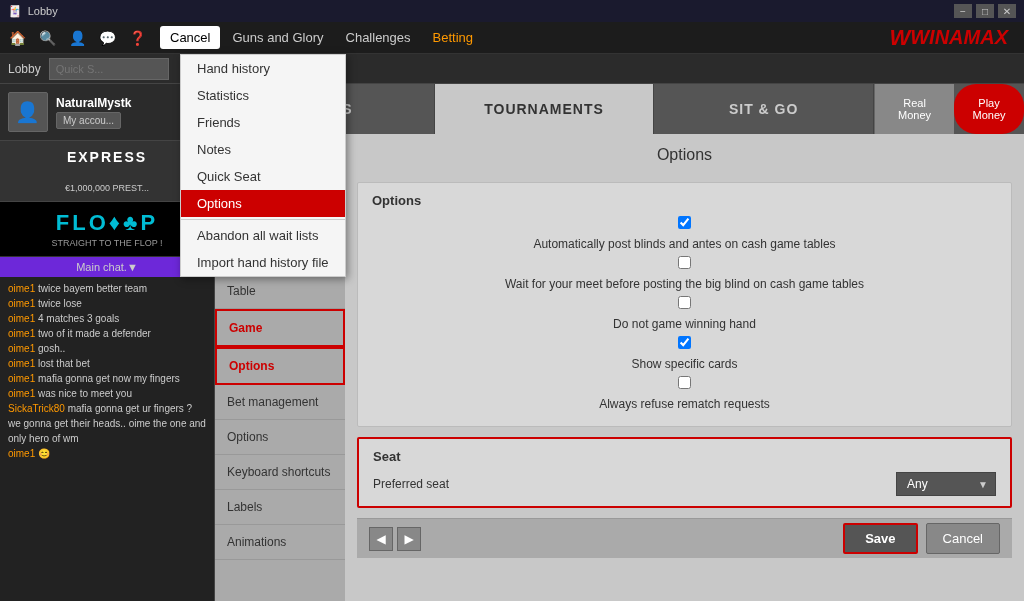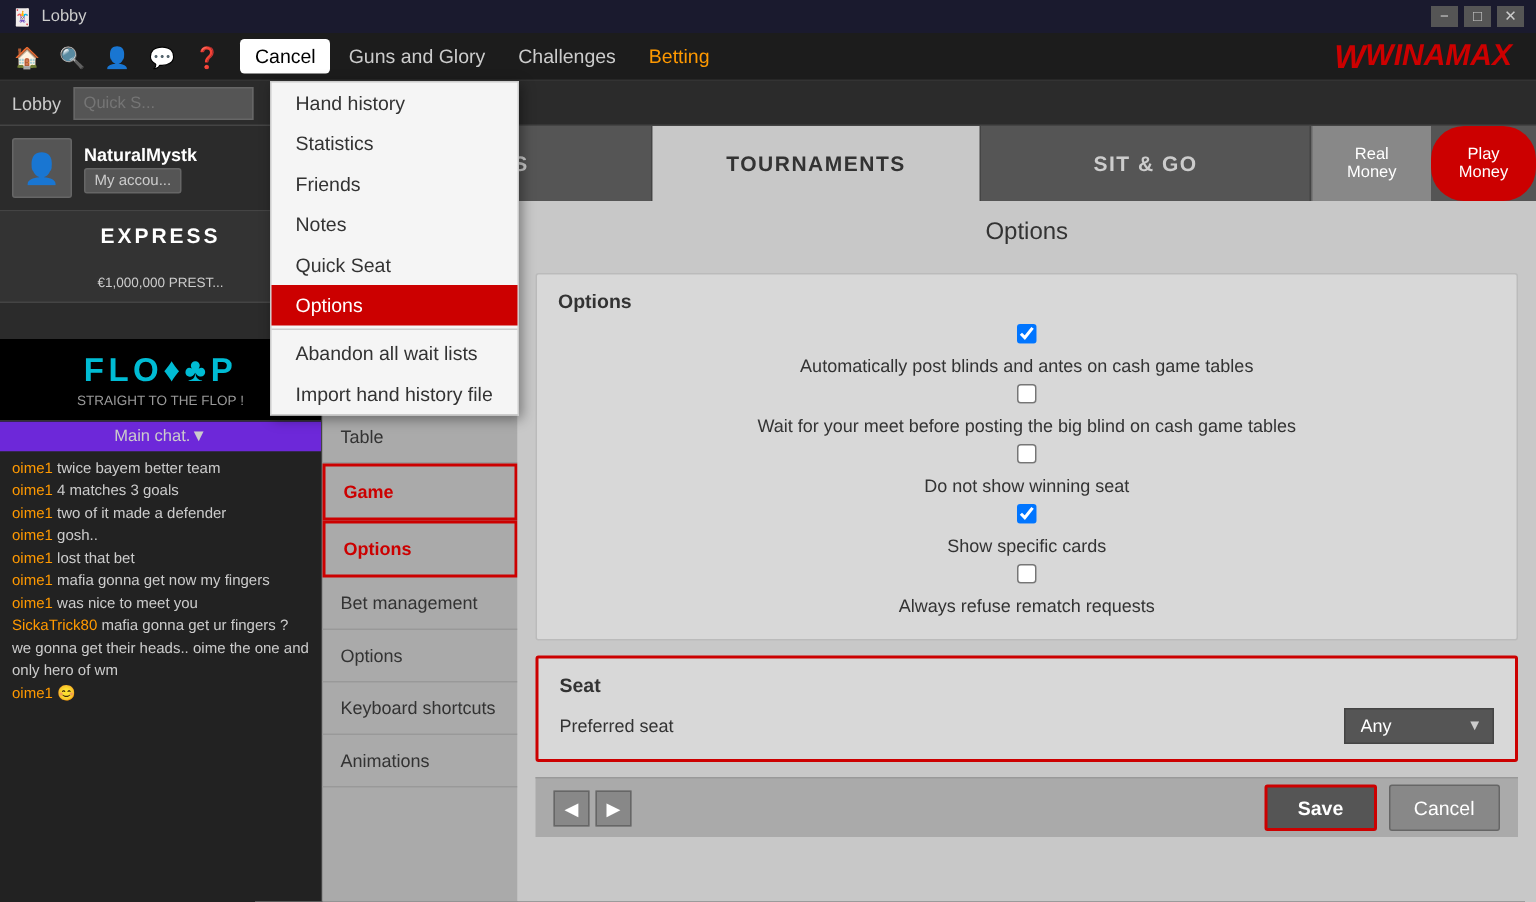--- a/index.html
+++ b/index.html
@@ -43,21 +43,21 @@
     
     .left-sidebar { width: 215px; background: #2b2b2b; display: flex; flex-direction: column; border-right: 1px solid #444; }
     .user-panel { padding: 8px; display: flex; align-items: center; gap: 8px; border-bottom: 1px solid #444; }
     .avatar { width: 40px; height: 40px; background: #555; border: 1px solid #666; border-radius: 2px; display: flex; align-items: center; justify-content: center; color: #888; font-size: 20px; }
     .user-info { flex: 1; }
     .username { color: #fff; font-size: 12px; font-weight: bold; }
     .my-account-btn { background: #555; border: 1px solid #666; color: #ccc; font-size: 10px; padding: 2px 6px; cursor: pointer; border-radius: 2px; margin-top: 2px; }
     .express-banner { background: #333; border-bottom: 1px solid #444; padding: 8px; text-align: center; color: #ddd; font-size: 11px; }
     .express-title { color: #fff; font-size: 14px; font-weight: bold; letter-spacing: 2px; }
     .express-sub { color: #ccc; font-size: 9px; margin-top: 18px; }
-    .flop-banner { background: #000; padding: 8px; text-align: center; border-bottom: 1px solid #333; margin-top: 24px; }
+    .flop-banner { background: #000; padding: 8px; text-align: center; border-bottom: 1px solid #333; }
     .flop-title { color: #00bcd4; font-size: 22px; font-weight: bold; letter-spacing: 3px; }
     .flop-subtitle { color: #999; font-size: 9px; margin-top: 2px; }
     .chat-panel { flex: 1; display: flex; flex-direction: column; overflow: hidden; }
     .chat-header { background: #6d28d9; padding: 4px 8px; color: #ccc; font-size: 11px; display: flex; justify-content: center; align-items: center; }
     .chat-messages { flex: 1; overflow-y: auto; padding: 4px 8px; background: #222; }
     .chat-msg { font-size: 10px; line-height: 1.5; color: #ccc; }
     .chat-msg .user-oime { color: #f90; }
     .chat-msg .user-sticka { color: #f90; }
 
     
@@ -169,20 +169,21 @@
       <div class="flop-title">FLO♦♣P</div>
       <div class="flop-subtitle">STRAIGHT TO THE FLOP !</div>
     </div>
     <div class="chat-panel">
       <div class="chat-header">
         <span>Main chat.</span>
         <span>▼</span>
       </div>
       <div class="chat-messages">
         <div class="chat-msg"><span class="user-oime">oime1</span> twice bayem better team</div>
+        <div class="chat-msg"><span class="user-oime">oime1</span> twice lose</div>
         <div class="chat-msg"><span class="user-oime">oime1</span> 4 matches 3 goals</div>
         <div class="chat-msg"><span class="user-oime">oime1</span> two of it made a defender</div>
         <div class="chat-msg"><span class="user-oime">oime1</span> gosh..</div>
         <div class="chat-msg"><span class="user-oime">oime1</span> lost that bet</div>
         <div class="chat-msg"><span class="user-oime">oime1</span> mafia gonna get now my fingers</div>
         <div class="chat-msg"><span class="user-oime">oime1</span> was nice to meet you</div>
         <div class="chat-msg"><span class="user-sticka">SickaTrick80</span> mafia gonna get ur fingers ? we gonna get their heads.. oime the one and only hero of wm</div>
         <div class="chat-msg"><span class="user-oime">oime1</span> 😊</div>
       </div>
     </div>
@@ -206,39 +207,40 @@
         <div class="options-sidebar-item">General</div>
         <div class="options-sidebar-item">Chat</div>
         <div class="options-sidebar-item">Sign In</div>
         <div class="options-sidebar-item">Notifications</div>
         <div class="options-sidebar-item">Table</div>
         <div class="options-sidebar-item red-highlight">Game</div>
         <div class="options-sidebar-item red-highlight">Options</div>
         <div class="options-sidebar-item">Bet management</div>
         <div class="options-sidebar-item">Options</div>
         <div class="options-sidebar-item">Keyboard shortcuts</div>
+        <div class="options-sidebar-item">Labels</div>
         <div class="options-sidebar-item">Animations</div>
       </div>
 
       <div class="options-main">
         <div class="options-title">Options</div>
 
         <div class="options-section">
           <div class="options-section-title">Options</div>
           <div class="checkbox-row">
             <input type="checkbox" checked="" style="">
             <label>Automatically post blinds and antes on cash game tables</label>
           </div>
           <div class="checkbox-row">
             <input type="checkbox" style="">
             <label>Wait for your meet before posting the big blind on cash game tables</label>
           </div>
           <div class="checkbox-row">
             <input type="checkbox" style="">
-            <label>Do not show winning seat</label>
+            <label>Do not game winning hand</label>
           </div>
           <div class="checkbox-row">
             <input type="checkbox" checked="" style="">
             <label>Show specific cards</label>
           </div>
           <div class="checkbox-row">
             <input type="checkbox" style="">
             <label>Always refuse rematch requests</label>
           </div>
         </div>

